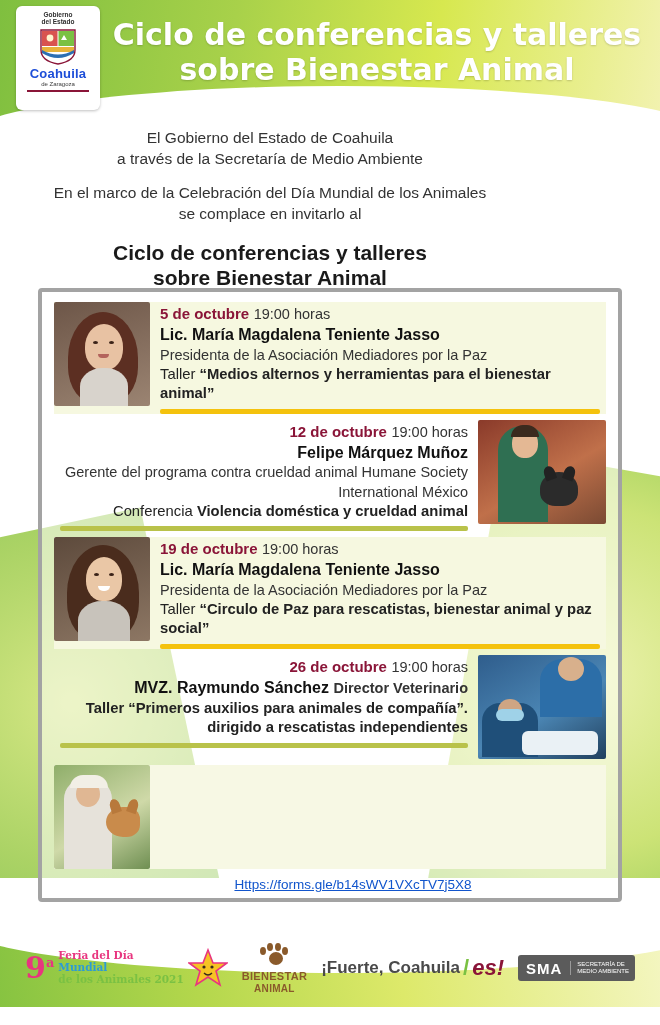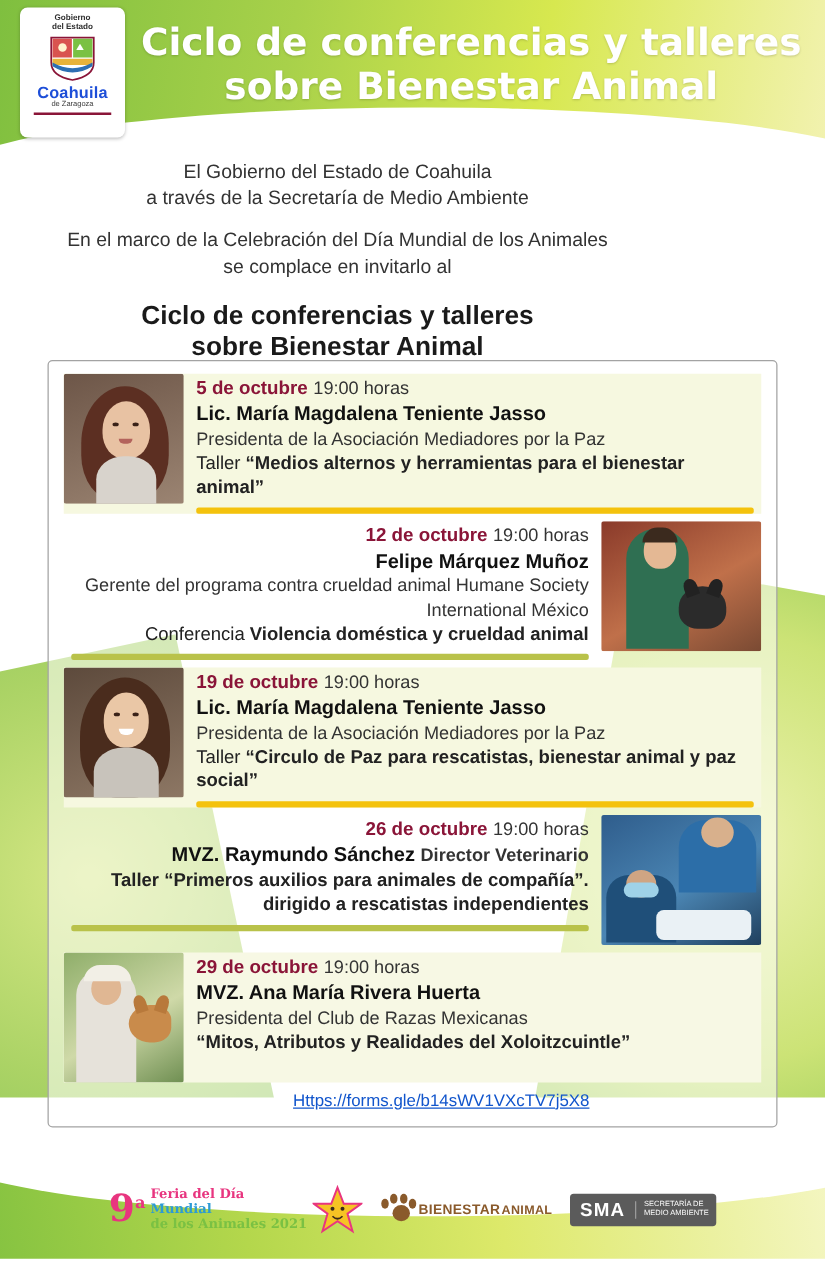--- a/index.html
+++ b/index.html
@@ -166,21 +166,21 @@
     font-weight: bold;
     line-height: 1.22;
   }
 
   
   .panel {
     position: absolute;
     left: 38px; top: 288px;
     width: 584px;
     height: 614px;
-    border: 1px solid #a3a3a3;
+    border: 4px solid #a3a3a3;
     border-radius: 4px;
     background: rgba(255,255,255,.55);
     box-sizing: border-box;
     z-index: 4;
     padding: 10px 12px 8px 12px;
   }
 
   .entry {
     position: relative;
     display: flex;
@@ -290,21 +290,21 @@
   }
   .f-feria .l1 { color: #e8357f; }
   .f-feria .l2 { color: #2d9bd4; }
   .f-feria .l3 { color: #7ac143; }
   .f-star {
     width: 40px; height: 40px;
     position: relative;
   }
   .f-bienestar {
     display: flex;
-    flex-direction: row;
+    flex-direction: column;
     align-items: center;
     gap: 1px;
   }
   .paw {
     width: 30px; height: 26px;
     position: relative;
   }
   .paw .pad {
     position: absolute;
     background: #8a5a2b;
@@ -541,31 +541,20 @@
         <div class="ph">
           <div class="ph-bg" style="background:linear-gradient(150deg,#8fae6a,#cfd9a8 55%,#6f8f52);"></div>
           <div style="position:absolute;left:10px;top:14px;width:48px;height:90px;background:#e6e2da;border-radius:20px 20px 0 0;"></div>
           <div style="position:absolute;left:22px;top:16px;width:24px;height:26px;background:#e0b793;border-radius:50%;"></div>
           <div style="position:absolute;left:16px;top:10px;width:38px;height:13px;background:#f2efe6;border-radius:18px 18px 0 0;"></div>
           <div style="position:absolute;left:52px;top:42px;width:34px;height:30px;background:#c98b4b;border-radius:50% 40% 40% 50%;"></div>
           <div style="position:absolute;left:56px;top:34px;width:10px;height:14px;background:#b8793b;border-radius:50% 50% 0 0;transform:rotate(-18deg);"></div>
           <div style="position:absolute;left:74px;top:34px;width:10px;height:14px;background:#b8793b;border-radius:50% 50% 0 0;transform:rotate(18deg);"></div>
         </div>
       </div>
-      <div class="txt">
-        <div class="line">
-          <span class="date">29 de octubre</span>
-          <span class="hour">19:00 horas</span>
-        </div>
-        <div class="name">MVZ. Ana María Rivera Huerta</div>
-        <div class="role">Presidenta del Club de Razas Mexicanas</div>
-        <div class="desc">
-          <b>“Mitos, Atributos y Realidades del Xoloitzcuintle”</b>
-        </div>
-      </div>
     </div>
 
     <div class="formlink">
       <a href="#">Https://forms.gle/b14sWV1VXcTV7j5X8</a>
     </div>
   </div>
 
   <div class="footer">
 
     <div class="f-feria">
@@ -590,20 +579,25 @@
         <div class="pad" style="left:10px;top:9px;width:14px;height:13px;"></div>
         <div class="pad" style="left:1px;top:4px;width:6px;height:8px;"></div>
         <div class="pad" style="left:8px;top:0px;width:6px;height:8px;"></div>
         <div class="pad" style="left:16px;top:0px;width:6px;height:8px;"></div>
         <div class="pad" style="left:23px;top:4px;width:6px;height:8px;"></div>
       </div>
       <div class="b1">BIENESTAR</div>
       <div class="b2">ANIMAL</div>
     </div>
 
+    <div class="f-fuerte">
+      <span>¡Fuerte, Coahuila</span>
+      <span class="slash">/</span>
+      <span class="es">es!</span>
+    </div>
 
     <div class="f-sma">
       <span class="sma-main">SMA</span>
       <span class="sma-sub">
         <span style="display:block;">SECRETARÍA DE</span>
         <span style="display:block;">MEDIO AMBIENTE</span>
       </span>
     </div>
 
   </div>

